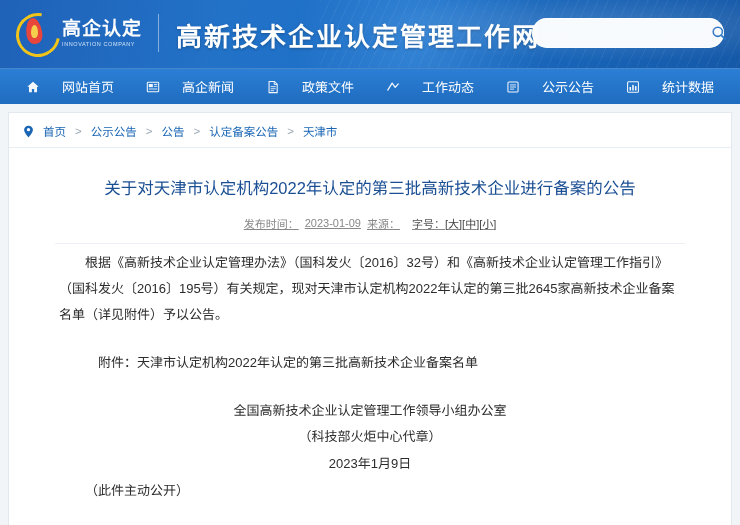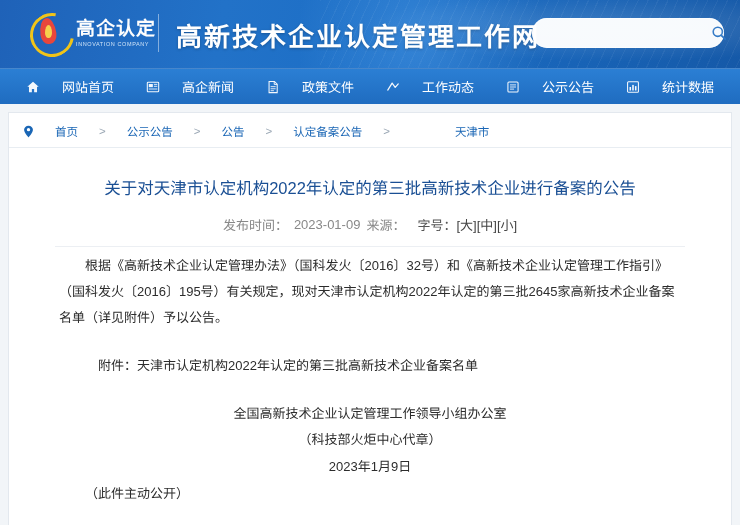--- a/index.html
+++ b/index.html
@@ -41,21 +41,21 @@
   .header::before {
     content: "";
     position: absolute;
     left: 300px; top: -30px;
     width: 300px; height: 140px;
     background: radial-gradient(circle at 40% 50%, rgba(120,190,255,0.28) 0%, rgba(120,190,255,0) 65%);
     pointer-events: none;
   }
   .logo {
     position: absolute;
-    left: 28px; top: 8px;
+    left: 14px; top: 8px;
     width: 138px; height: 50px;
     display: flex;
     align-items: center;
   }
   .logo-mark {
     position: relative;
     width: 44px; height: 44px;
     flex: 0 0 44px;
   }
   .logo-mark .ring {
@@ -174,51 +174,52 @@
     background: #ffffff;
     margin: 8px 8px 0 8px;
     min-height: 473px;
     box-sizing: border-box;
     border: 1px solid #e3e8ee;
     position: relative;
   }
   .breadcrumb {
     display: flex;
     align-items: center;
-    gap: 21px;
+    gap: 9px;
     font-size: 11.5px;
     color: #1a66b5;
     padding: 10px 14px 8px 14px;
     border-bottom: 1px solid #e8edf2;
   }
   .breadcrumb .sep { color: #9aa7b4; }
   .breadcrumb a { color: #1a66b5; text-decoration: none; cursor: pointer; }
-  .breadcrumb .cur { color: #1a66b5; margin-left: 44px; }
+  .breadcrumb .cur { color: #1a66b5; }
   .pin-icon { display: block; }
 
   .article {
     padding: 18px 46px 10px 46px;
   }
   .article-title {
     text-align: center;
     font-size: 16.5px;
     font-weight: normal;
     color: #1a4f94;
     line-height: 1.5;
     margin: 10px 0 14px 0;
   }
   .article-meta {
     text-align: center;
-    font-size: 13px;
+    font-size: 11px;
     color: #888;
     display: flex;
     justify-content: center;
     align-items: center;
     gap: 6px;
     margin-bottom: 4px;
+    text-decoration: underline;
   }
   .font-size-ctl { color: #555; text-align: right; }
   .font-size-ctl a { color: #444; text-decoration: none; cursor: pointer; }
   .meta-divider {
     margin: 12px 0 0 0;
     border: none;
     border-top: 1px solid #eceff3;
   }
 
   .body-text {

